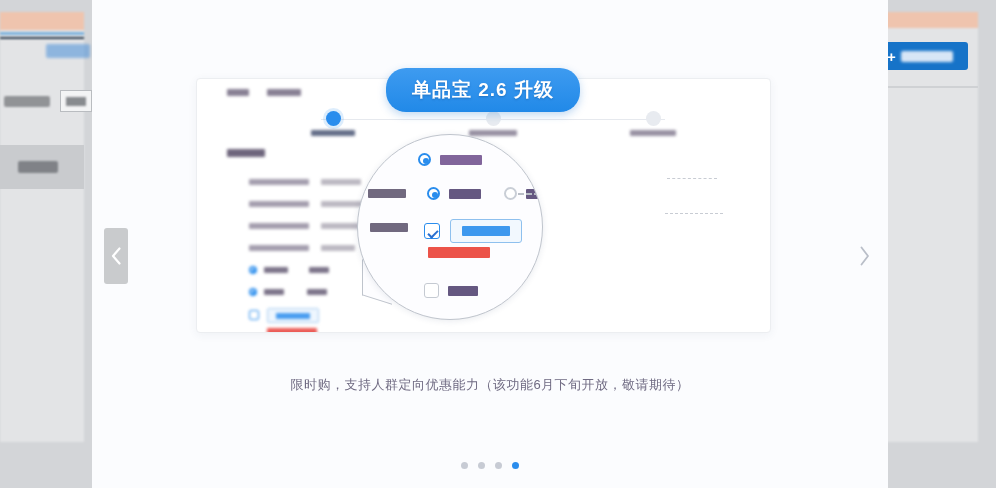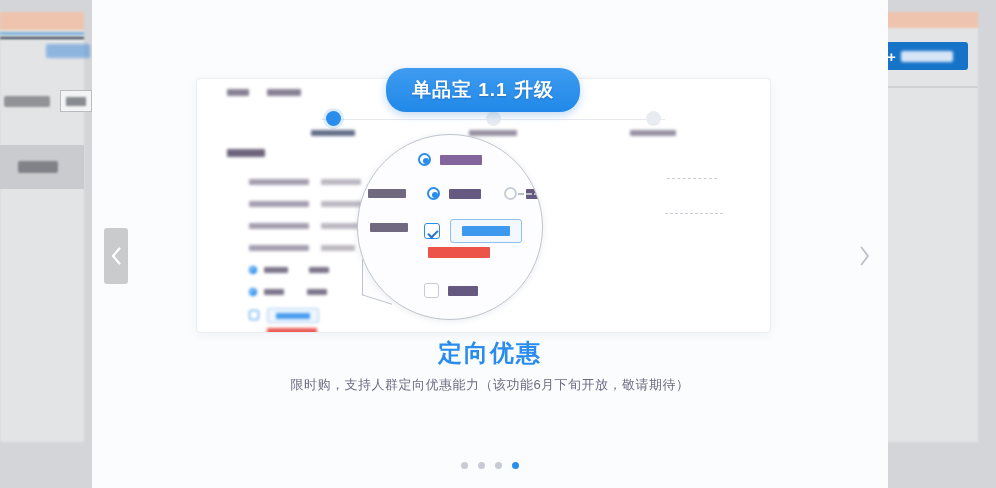--- a/index.html
+++ b/index.html
@@ -443,23 +443,22 @@
 
         <div class="mg-row mg-r4">
           <span class="ck-empty"></span>
           <span class="mg-text"></span>
         </div>
 
       </div>
     </div>
   </div>
 
-  <div class="title-badge">单品宝 1.1 升级</div>
-
-  <div class="headline">定向优惠</div>
+  <div class="title-badge">单品宝 2.6 升级</div>
+
 
   <div class="subline">限时购，支持人群定向优惠能力（该功能6月下旬开放，敬请期待）</div>
 
 
   <div class="dots">
     <span class="dot-item"></span>
     <span class="dot-item"></span>
     <span class="dot-item"></span>
     <span class="dot-item active"></span>
   </div>

